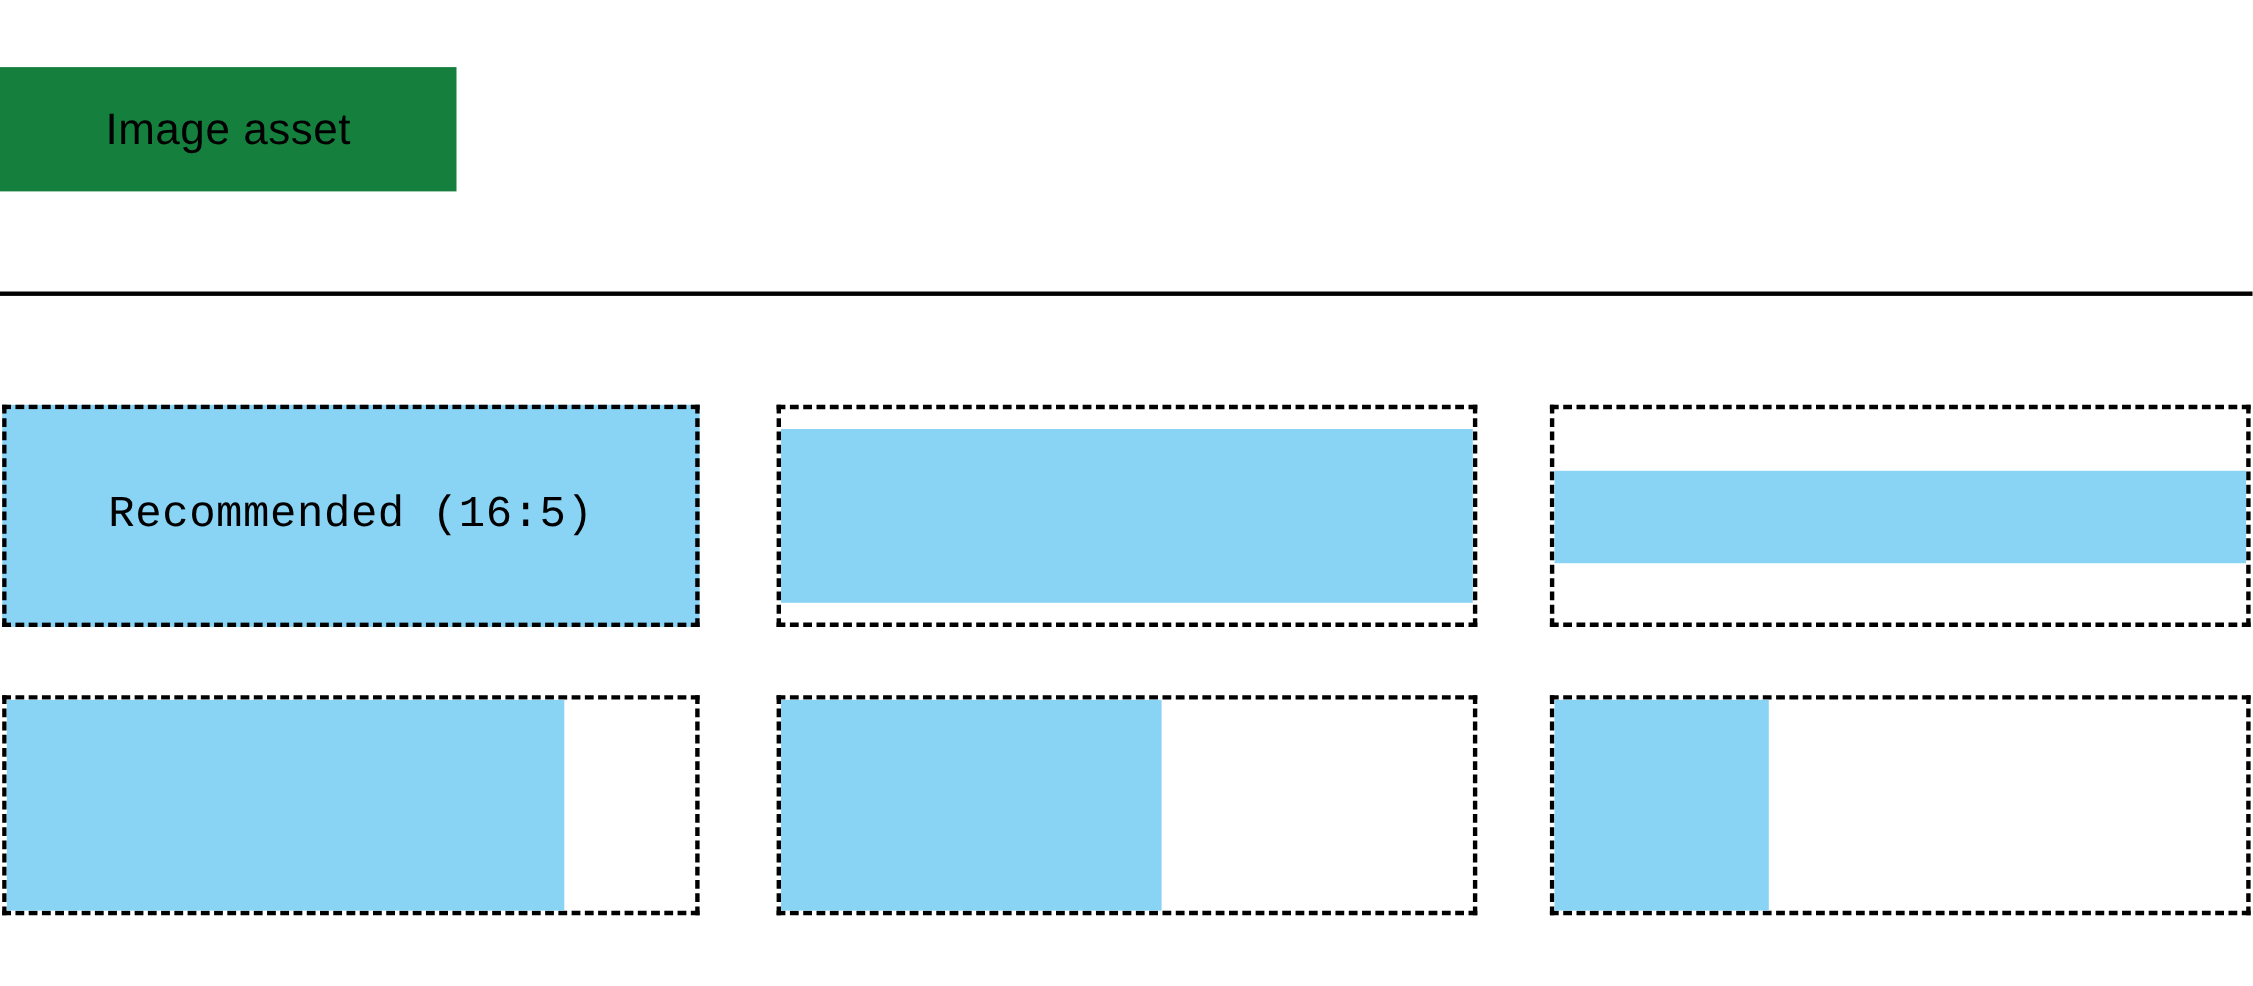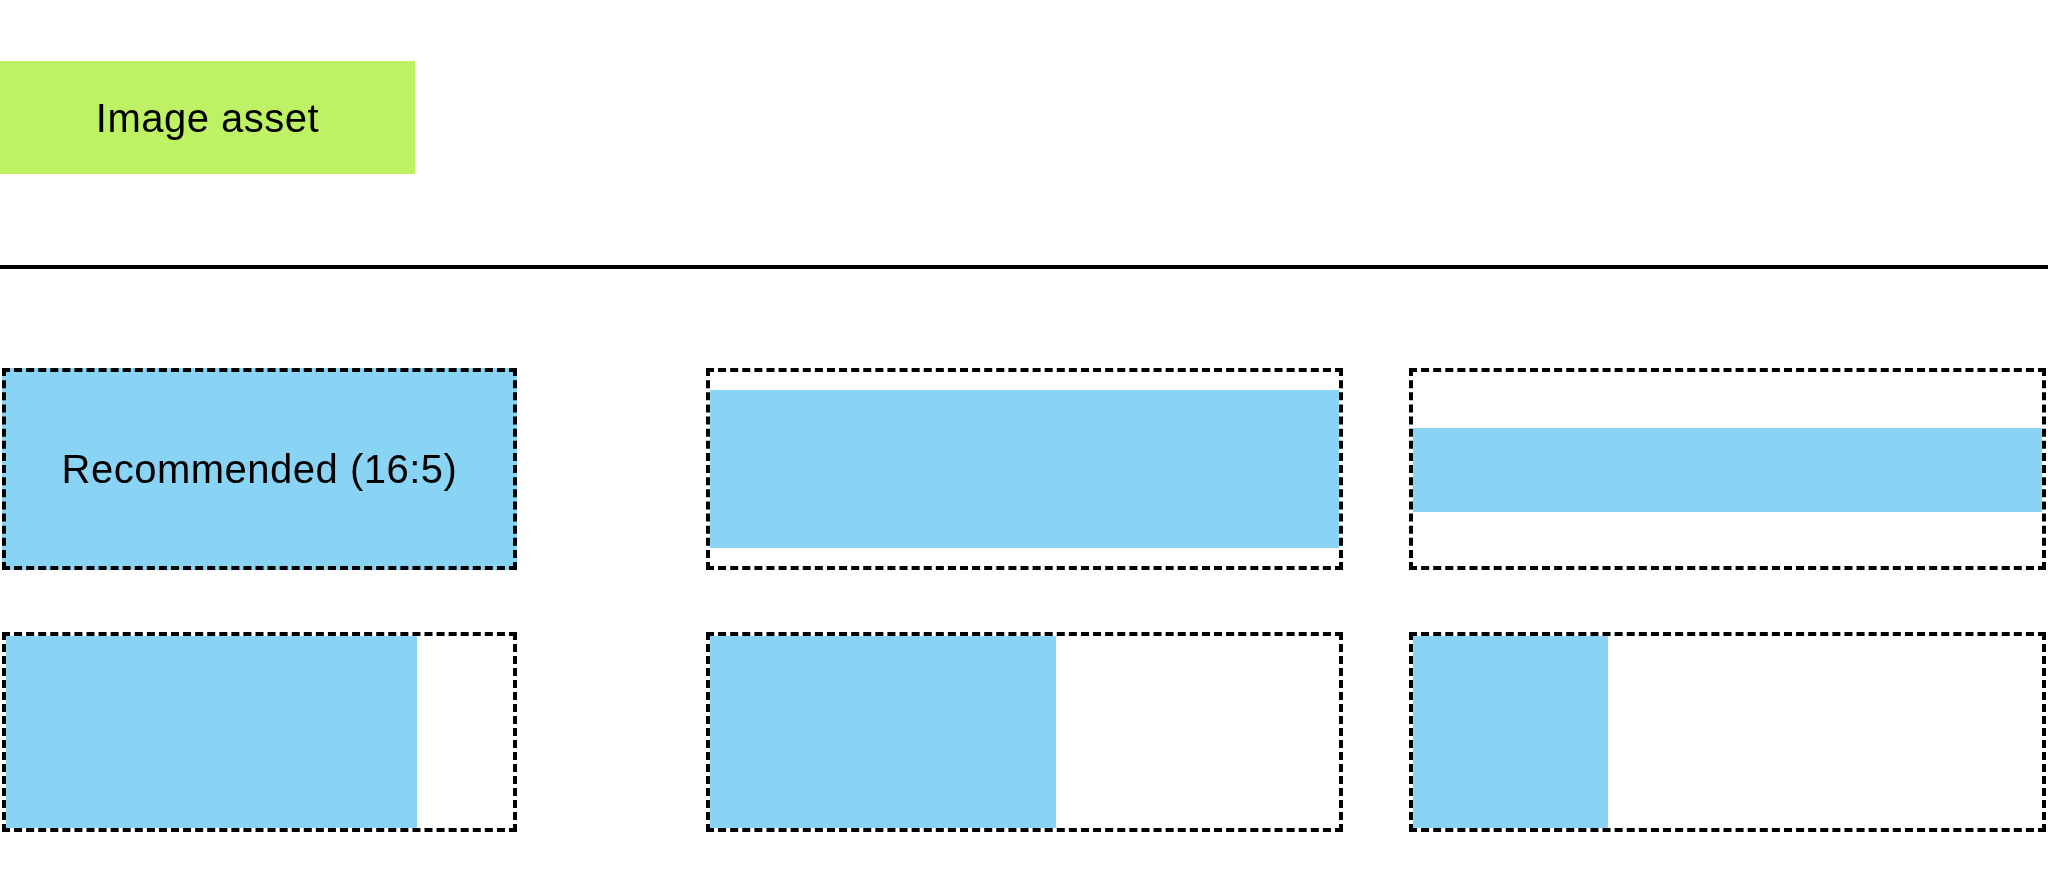--- a/index.html
+++ b/index.html
@@ -53,32 +53,32 @@
     position: relative;
     width: 100%; height: 100%;
     overflow: hidden;
   }
   .blue-fill { position: absolute; }
   .cell-label {
     position: absolute;
     left: 0; top: 0; width: 100%; height: 100%;
     display: flex; align-items: center; justify-content: center;
   }
-  .c1 { left: 2px;    width: 515px; }
+  .c1 { left: 2px;    width: 634px; font-family: Liberation Mono, monospace; }
   .c2 { left: 706px;  width: 637px; }
   .c3 { left: 1409px; width: 637px; }
   .r1 { top: 368px; height: 202px; }
   .r2 { top: 632px; height: 200px; }
 </style>
 </head>
 <body>
 
 <div class="canvas">
 
-  <div class="legend-asset" style="background: #bef264;">
+  <div class="legend-asset" style="background: #15803d;">
     <span class="label">Image asset</span>
   </div>
 
 
   <div class="divider"></div>
 
   <div class="cell r1 c1" style="background: rgb(137, 211, 245);">
     <div class="inner">
       <div class="blue-fill" style="left: 0%; top: 0%; width: 100%; height: 100%; background: rgb(137, 211, 245);"></div>
       <div class="cell-label">

